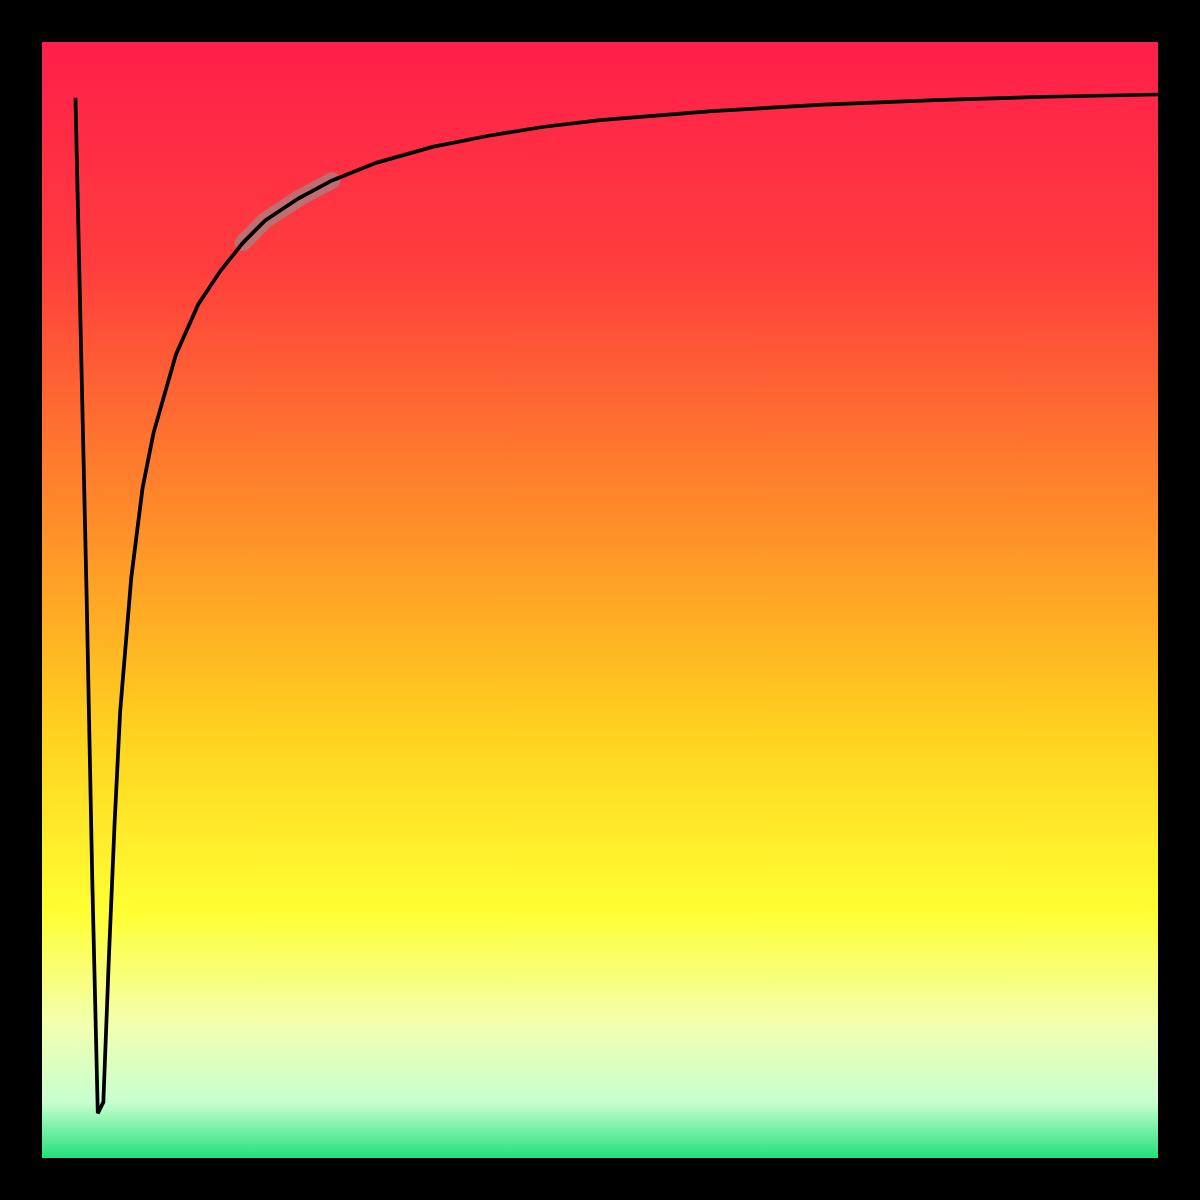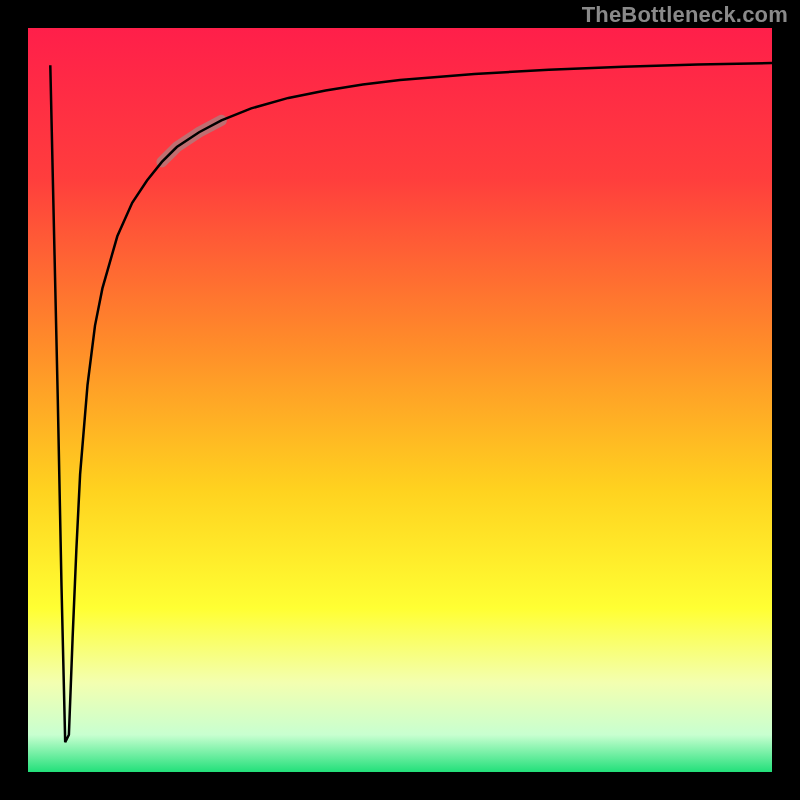--- a/index.html
+++ b/index.html
@@ -39,21 +39,20 @@
     fill: none;
     stroke: rgba(170,130,130,0.75);
     stroke-width: 11;
     stroke-linecap: round;
   }
 </style>
 </head>
 <body>
 
 <div class="stage">
-  <div class="watermark">TheBottleneck.com</div>
 
   <svg id="chart-svg" width="800" height="800" viewBox="0 0 800 800">
     <defs>
       <linearGradient id="bg-grad" x1="0" y1="0" x2="0" y2="1">
           <stop offset="0%" stop-color="#ff1f4a"></stop>
           <stop offset="20%" stop-color="#ff3d3d"></stop>
           <stop offset="42%" stop-color="#ff8a2a"></stop>
           <stop offset="62%" stop-color="#ffd21f"></stop>
           <stop offset="78%" stop-color="#ffff33"></stop>
           <stop offset="88%" stop-color="#f3ffb0"></stop>

